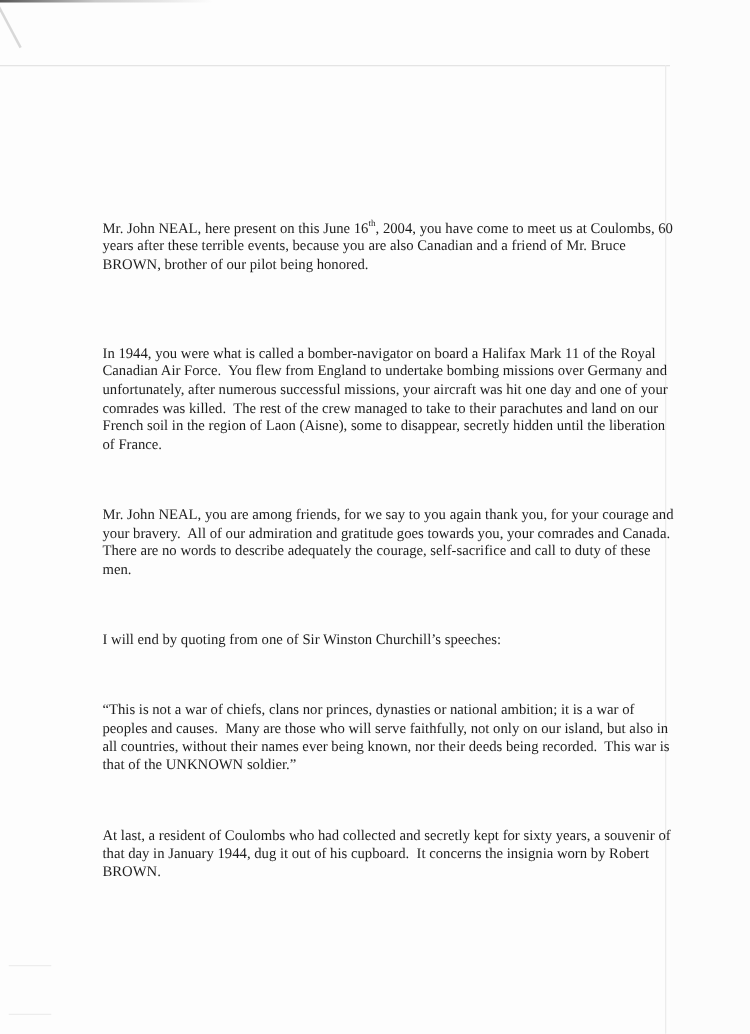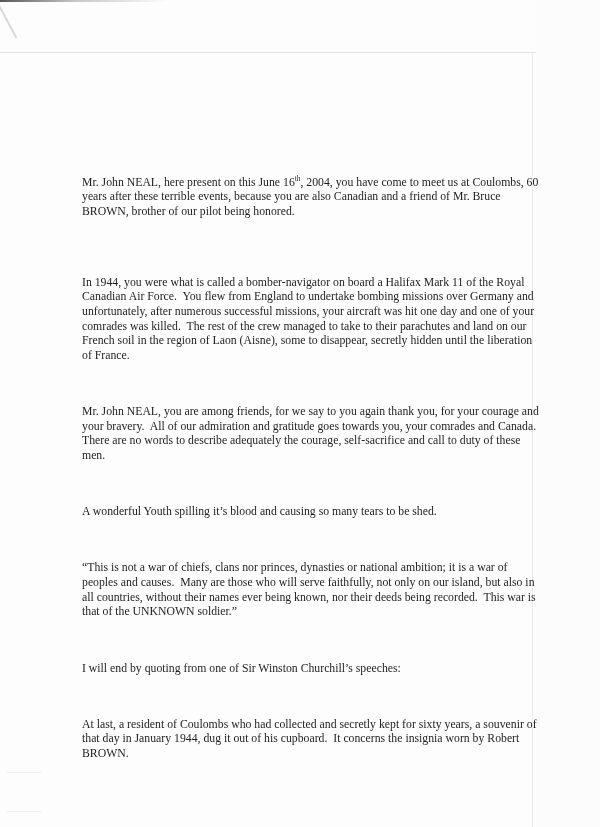--- a/index.html
+++ b/index.html
@@ -92,22 +92,21 @@
   <div class="art-vline"></div>
   <div class="art-bl-1"></div>
   <div class="art-bl-2"></div>
 
   <div class="letter">
 
     <p><span>Mr. John NEAL, here present on this June 16</span><sup>th</sup><span>, 2004, you have come to meet us at Coulombs, 60 years after these terrible events, because you are also Canadian and a friend of Mr. Bruce BROWN, brother of our pilot being honored.</span></p>
 
     <p>In 1944, you were what is called a bomber-navigator on board a Halifax Mark 11 of the Royal Canadian Air Force.  You flew from England to undertake bombing missions over Germany and unfortunately, after numerous successful missions, your aircraft was hit one day and one of your comrades was killed.  The rest of the crew managed to take to their parachutes and land on our French soil in the region of Laon (Aisne), some to disappear, secretly hidden until the liberation of France.</p>
     <p>Mr. John NEAL, you are among friends, for we say to you again thank you, for your courage and your bravery.  All of our admiration and gratitude goes towards you, your comrades and Canada.  There are no words to describe adequately the courage, self-sacrifice and call to duty of these men.</p>
-    <p>A wonderful Youth spilling it’s blood and causing so many tears to be shed.</p>
+    <p>I will end by quoting from one of Sir Winston Churchill’s speeches:</p>
     <p>“This is not a war of chiefs, clans nor princes, dynasties or national ambition; it is a war of peoples and causes.  Many are those who will serve faithfully, not only on our island, but also in all countries, without their names ever being known, nor their deeds being recorded.  This war is that of the UNKNOWN soldier.”</p>
-    <p>I will end by quoting from one of Sir Winston Churchill’s speeches:</p>
     <p>At last, a resident of Coulombs who had collected and secretly kept for sixty years, a souvenir of that day in January 1944, dug it out of his cupboard.  It concerns the insignia worn by Robert BROWN.</p>
     
 
     
 
   </div>
 </div>
 
 </body></html>

